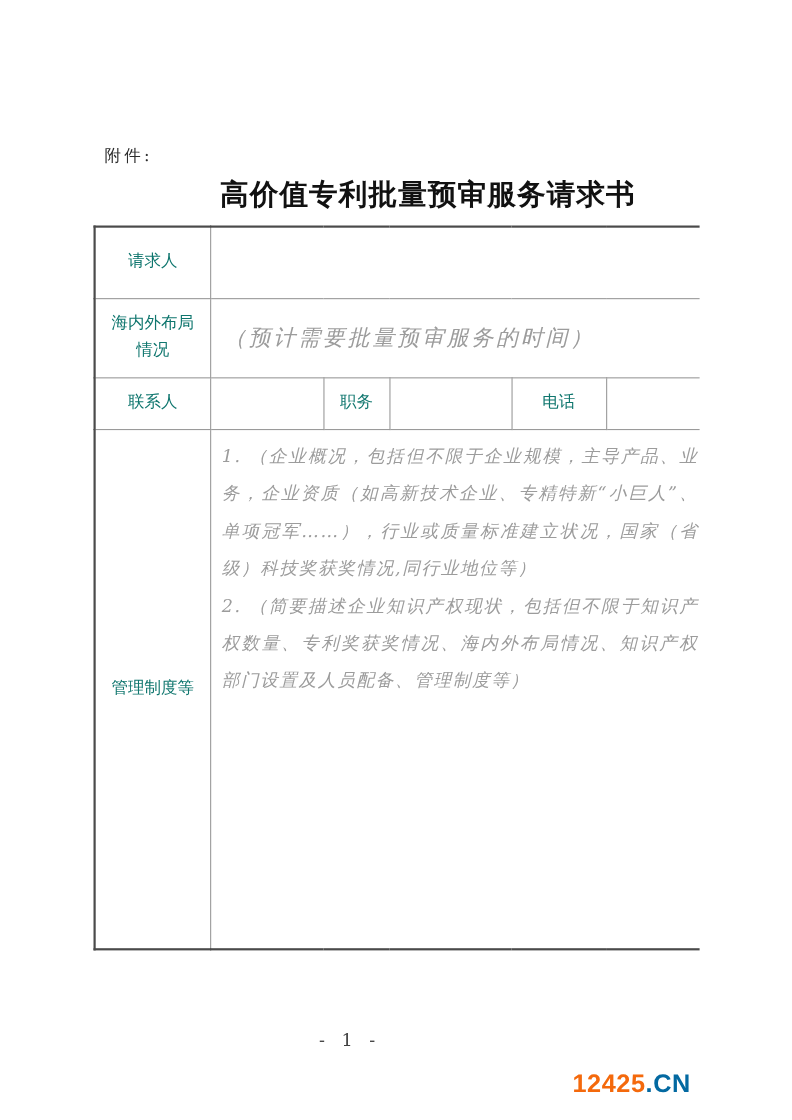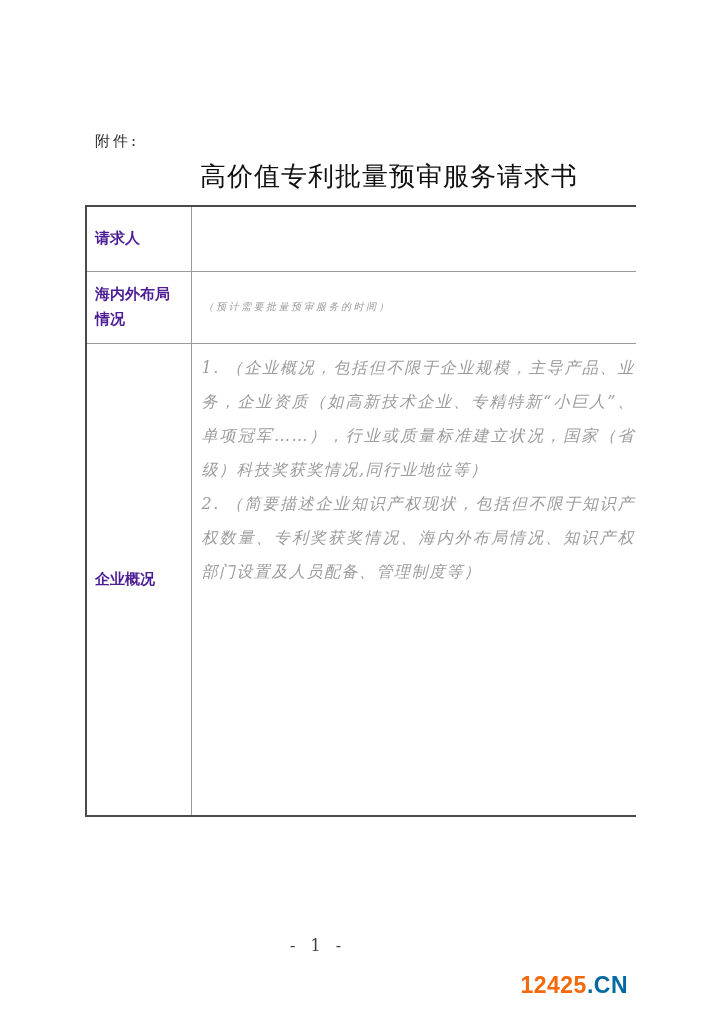--- a/index.html
+++ b/index.html
@@ -19,54 +19,54 @@
     font-size: 15px;
     color: #2b2b2b;
     letter-spacing: 3px;
     font-family: "DejaVu Serif", serif;
   }
   .doc-title {
     position: absolute;
     left: 200px;
     top: 159px;
     font-size: 26px;
-    font-weight: normal;
+    font-weight: bold;
     color: #111111;
     letter-spacing: 1px;
     white-space: nowrap;
     font-family: "Liberation Sans", "DejaVu Sans", sans-serif;
   }
   .doc-table {
     position: absolute;
     left: 85px;
     top: 205px;
     width: 560px;
     border-collapse: collapse;
     table-layout: fixed;
     border: 2px solid #4a4a4a;
   }
   .doc-table td {
     border: 1px solid #9a9a9a;
   }
   .label-cell {
-    text-align: left;
+    text-align: center;
     vertical-align: middle;
-    font-weight: bold;
+    font-weight: normal;
     font-size: 15px;
-    color: #4c1d95;
+    color: #0f766e;
     line-height: 1.65;
     padding: 0 8px;
   }
   .value-cell { background: #ffffff; }
   .placeholder-cell {
     vertical-align: middle;
     padding-left: 12px;
     font-family: Liberation Serif, serif;
     font-style: italic;
-    font-size: 10px;
+    font-size: 20px;
     letter-spacing: 2.5px;
     color: #9c9c9c;
     margin-left: 23px;
   }
   .intro-cell {
     vertical-align: top;
     padding: 7px 10px 0 10px;
   }
   .intro-para {
     font-family: "DejaVu Serif", serif;
@@ -125,22 +125,30 @@
     </colgroup>
     <tbody>
       <tr class="row-requester">
         <td class="label-cell">请求人</td>
         <td class="value-cell" colspan="5"></td>
       </tr>
       <tr class="row-service-time">
         <td class="label-cell">海内外布局情况</td>
         <td class="placeholder-cell" colspan="5">（预计需要批量预审服务的时间）</td>
       </tr>
+      <tr class="row-contact">
+        <td class="label-cell">联系人</td>
+        <td class="value-cell"></td>
+        <td class="label-cell">职务</td>
+        <td class="value-cell"></td>
+        <td class="label-cell">电话</td>
+        <td class="value-cell"></td>
+      </tr>
       <tr class="row-intro">
-        <td class="label-cell">企业概况</td>
+        <td class="label-cell">管理制度等</td>
         <td class="intro-cell" colspan="5">
           <p class="intro-para">1. （企业概况，包括但不限于企业规模，主导产品、业务，企业资质（如高新技术企业、专精特新“小巨人”、单项冠军……），行业或质量标准建立状况，国家（省级）科技奖获奖情况,同行业地位等）</p>
           <p class="intro-para">2. （简要描述企业知识产权现状，包括但不限于知识产权数量、专利奖获奖情况、海内外布局情况、知识产权部门设置及人员配备、管理制度等）</p>
         </td>
       </tr>
     </tbody>
   </table>
 
   <div class="page-number">- 1 -</div>
 

